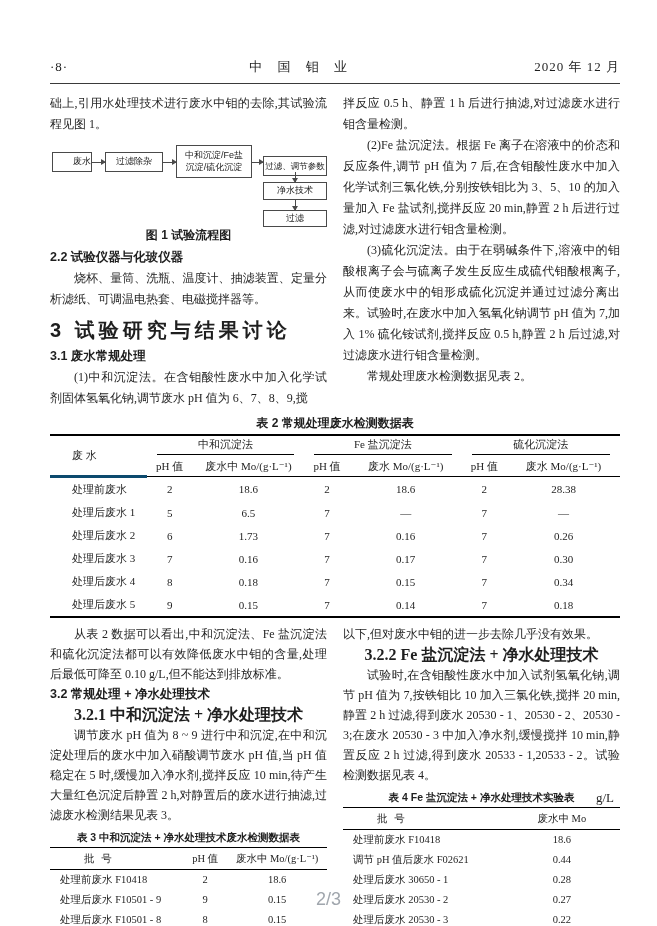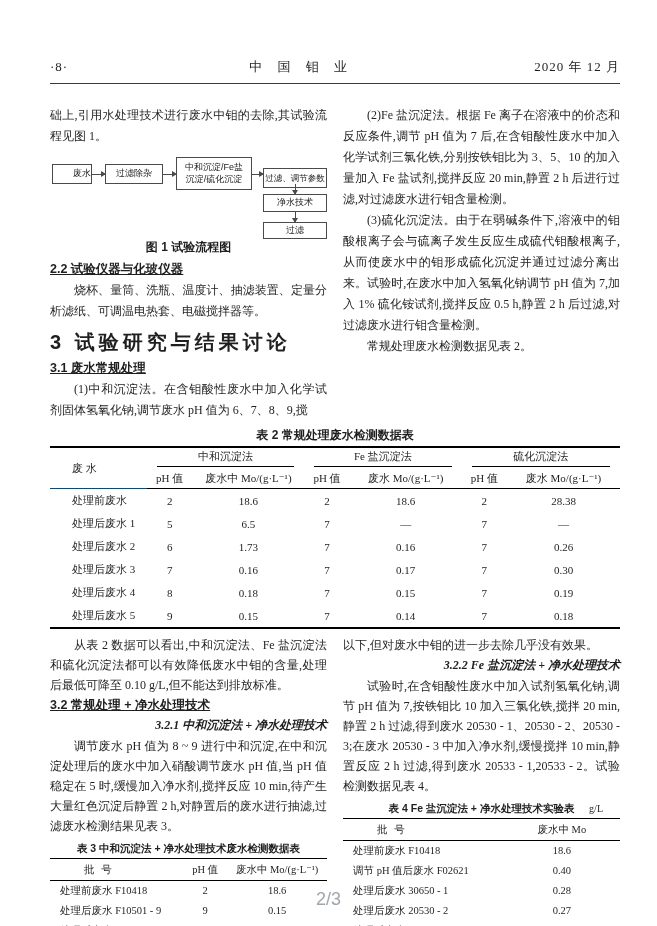--- a/index.html
+++ b/index.html
@@ -6,31 +6,31 @@
   .page{position:relative;width:657px;height:926px;background:#fff;overflow:hidden;
         font-family:"Liberation Serif","DejaVu Serif",serif;color:#1f1f1f;}
   .content{position:absolute;left:50px;top:58px;width:570px;}
 
   
   .phead{display:flex;justify-content:space-between;align-items:baseline;
          font-size:13px;padding-bottom:7px;border-bottom:1px solid #3a3a3a;letter-spacing:1px;}
   .phead .mid{letter-spacing:6px;}
 
   
-  .cols{display:flex;gap:16px;margin-top:21px;}
+  .cols{display:flex;gap:16px;margin-top:9px;}
   .col{width:277px;font-size:12px;line-height:21px;text-align:justify;}
   .col.bottom{line-height:20px;}
   p{margin:0;}
   .ind{text-indent:2em;}
 
   .h-sub{font-family:"Liberation Sans","DejaVu Sans",sans-serif;font-weight:bold;
-         font-size:12.5px;margin:1px 0;line-height:19px;text-align:left;text-decoration:underline;}
+         font-size:12.5px;margin:1px 0;line-height:19px;text-align:left;}
   .h-main{font-family:"Liberation Sans","DejaVu Sans",sans-serif;font-weight:bold;
           font-size:20px;margin:9px 0 6px;letter-spacing:4px;line-height:22px;text-align:left;}
-  .h-ital{font-style:italic;font-size:12px;font-weight:bold;margin:1px 0;line-height:19px;text-align:right;}
+  .h-ital{font-size:16px;font-weight:bold;margin:1px 0;line-height:19px;text-align:center;}
 
   
   .flow{position:relative;height:84px;margin:5px 0 1px;
         font-family:"Liberation Sans","DejaVu Sans",sans-serif;font-size:9px;color:#222;}
   .fbox{position:absolute;box-sizing:border-box;border:1px solid #4a4a4a;background:#fff;
         display:flex;flex-direction:column;align-items:center;justify-content:center;
         text-align:center;line-height:1.25;}
   .ar{position:absolute;height:1px;background:#4a4a4a;}
   .ar::after{content:"";position:absolute;right:-1px;top:-3px;width:0;height:0;
              border-left:5px solid #4a4a4a;border-top:3px solid transparent;border-bottom:3px solid transparent;}
@@ -43,33 +43,33 @@
   
   .tbl-title{font-family:"Liberation Sans","DejaVu Sans",sans-serif;font-weight:bold;
              font-size:12px;text-align:center;margin:6px 0 3px;line-height:16px;}
   .tbl-title.small{font-size:10.5px;margin:4px 0 2px;}
   table{border-collapse:collapse;width:100%;}
   .t2{font-size:11px;border-top:2px solid #000;border-bottom:2px solid #000;}
   .t2 td,.t2 th{padding:0;text-align:center;font-weight:normal;}
   .t2 .hdr td{height:20px;}
   .t2 .subhdr td{height:20px;border-bottom:1px solid #000;}
   .t2 .grp-line{border-bottom:1px solid #000;margin:0 10px;padding-bottom:2px;}
-  .t2 .wcol{width:17%;text-align:left;padding-left:22px;border-bottom:1px solid #0c4a6e;}
+  .t2 .wcol{width:17%;text-align:left;padding-left:22px;border-bottom:3px solid #0c4a6e;}
   .t2 tbody td{height:23px;}
   .t2 tbody .lbl{text-align:left;padding-left:22px;}
 
   .t34{font-size:10.5px;border-top:1.6px solid #000;border-bottom:1.6px solid #000;}
   .t34 td{padding:0;text-align:center;}
   .t34 .head td{height:21px;border-bottom:1px solid #000;font-weight:normal;}
   .t34 tbody td{height:18px;}
   .t34 .lbl{text-align:left;padding-left:10px;}
   .t34 .headlbl{text-align:left;padding-left:34px;letter-spacing:2px;}
 
   .t4bar{position:relative;}
-  .t4unit{position:absolute;right:17px;top:1px;font-weight:normal;font-size:10px;
+  .t4unit{position:absolute;right:6px;top:1px;font-weight:normal;font-size:13px;
           font-family:"Liberation Serif",serif;}
 
   
   .page-indicator{position:absolute;left:50%;bottom:16px;transform:translateX(-50%);
                   font-family:"Liberation Sans","DejaVu Sans",sans-serif;
                   font-size:18px;color:#a0a6ad;}
 </style>
 </head>
 <body>
 
@@ -105,20 +105,21 @@
         <div class="fig-cap">图 1   试验流程图</div>
 
         <div class="h-sub">2.2   试验仪器与化玻仪器</div>
         <p class="ind">烧杯、量筒、洗瓶、温度计、抽滤装置、定量分析滤纸、可调温电热套、电磁搅拌器等。</p>
         <div class="h-main">3   试验研究与结果讨论</div>
         <div class="h-sub">3.1   废水常规处理</div>
         <p class="ind">(1)中和沉淀法。在含钼酸性废水中加入化学试剂固体氢氧化钠,调节废水 pH 值为 6、7、8、9,搅</p>
       </div>
 
       <div class="col">
+        <p>拌反应 0.5 h、静置 1 h 后进行抽滤,对过滤废水进行钼含量检测。</p>
         <p class="ind">(2)Fe 盐沉淀法。根据 Fe 离子在溶液中的价态和反应条件,调节 pH 值为 7 后,在含钼酸性废水中加入化学试剂三氯化铁,分别按铁钼比为 3、5、10 的加入量加入 Fe 盐试剂,搅拌反应 20 min,静置 2 h 后进行过滤,对过滤废水进行钼含量检测。</p>
         <p class="ind">(3)硫化沉淀法。由于在弱碱条件下,溶液中的钼酸根离子会与硫离子发生反应生成硫代钼酸根离子,从而使废水中的钼形成硫化沉淀并通过过滤分离出来。试验时,在废水中加入氢氧化钠调节 pH 值为 7,加入 1% 硫化铵试剂,搅拌反应 0.5 h,静置 2 h 后过滤,对过滤废水进行钼含量检测。</p>
         <p class="ind">常规处理废水检测数据见表 2。</p>
       </div>
     </div>
 
     <div>
       <div class="tbl-title">表 2   常规处理废水检测数据表</div>
       <table class="t2">
         <colgroup>
@@ -194,21 +195,21 @@
               <td>0.30</td>
             </tr>
 
             <tr>
               <td class="lbl">处理后废水 4</td>
               <td>8</td>
               <td>0.18</td>
               <td>7</td>
               <td>0.15</td>
               <td>7</td>
-              <td>0.19</td>
+              <td>0.34</td>
             </tr>
 
             <tr>
               <td class="lbl">处理后废水 5</td>
               <td>9</td>
               <td>0.15</td>
               <td>7</td>
               <td>0.14</td>
               <td>7</td>
               <td>0.18</td>
@@ -285,21 +286,21 @@
           </thead>
           <tbody>
 
               <tr>
                 <td class="lbl">处理前废水 F10418</td>
                 <td>18.6</td>
               </tr>
 
               <tr>
                 <td class="lbl">调节 pH 值后废水 F02621</td>
-                <td>0.40</td>
+                <td>0.44</td>
               </tr>
 
               <tr>
                 <td class="lbl">处理后废水 30650 - 1</td>
                 <td>0.28</td>
               </tr>
 
               <tr>
                 <td class="lbl">处理后废水 20530 - 2</td>
                 <td>0.27</td>

